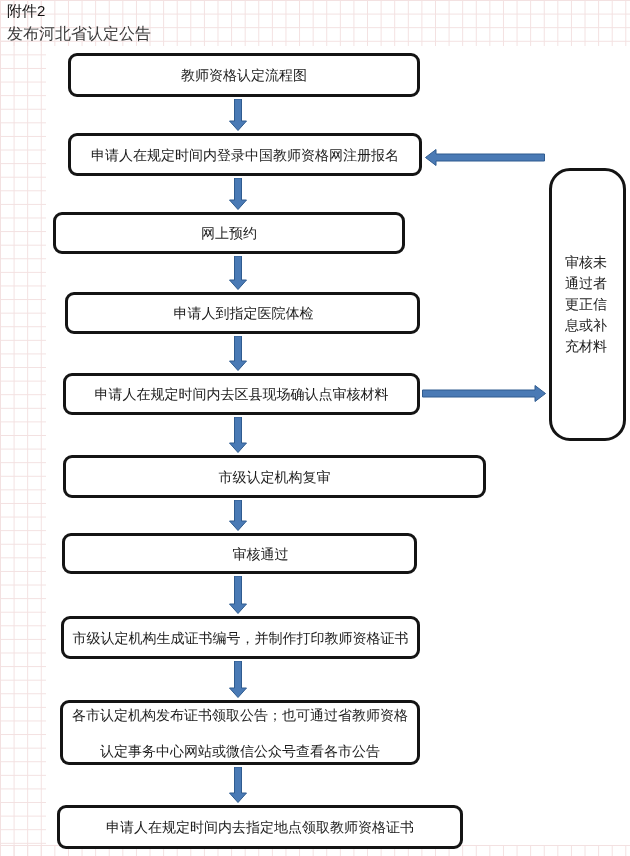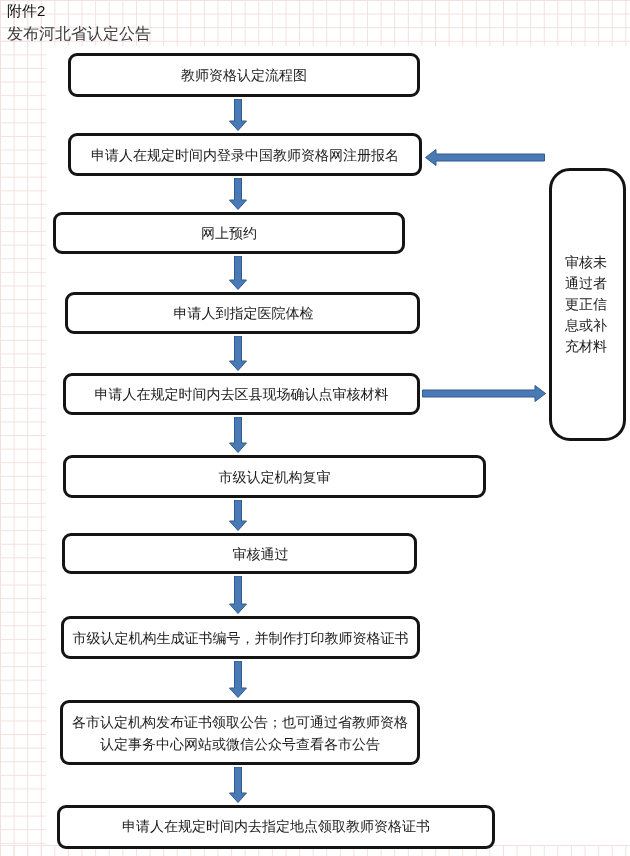--- a/index.html
+++ b/index.html
@@ -31,21 +31,21 @@
     background:#fff;
     border:3px solid var(--box-border);
     border-radius:9px;
     display:flex;align-items:center;justify-content:center;
     text-align:center;
     font-size:14px;color:#1c1c1c;
     line-height:20px;
     white-space:pre-line;
     padding:2px 6px;
   }
-  .box.multiline{line-height:22px;}
+  .box.multiline{line-height:36px;}
   .sidebox{
     position:absolute;box-sizing:border-box;
     background:#fff;
     border:3px solid var(--box-border);
     border-radius:21px;
     display:flex;align-items:center;justify-content:center;margin-top:28px;
   }
   .sidebox .vtext{
     width:45px;
     font-size:14px;color:#1c1c1c;
@@ -69,21 +69,21 @@
 <div class="box" style="left:68px;top:53px;width:352px;height:44px;">教师资格认定流程图</div>
 <div class="box" style="left:68px;top:133px;width:354px;height:43px;">申请人在规定时间内登录中国教师资格网注册报名</div>
 <div class="box" style="left:53px;top:212px;width:352px;height:42px;">网上预约</div>
 <div class="box" style="left:65px;top:292px;width:355px;height:42px;padding-left:8px;">申请人到指定医院体检</div>
 <div class="box" style="left:63px;top:373px;width:357px;height:42px;text-align:right;">申请人在规定时间内去区县现场确认点审核材料</div>
 <div class="box" style="left:63px;top:455px;width:423px;height:43px;">市级认定机构复审</div>
 <div class="box" style="left:62px;top:533px;width:355px;height:41px;padding-left:48px;">审核通过</div>
 <div class="box" style="left:61px;top:616px;width:359px;height:43px;">市级认定机构生成证书编号，并制作打印教师资格证书</div>
 <div class="box multiline" style="left:60px;top:700px;width:360px;height:65px;">各市认定机构发布证书领取公告；也可通过省教师资格
 认定事务中心网站或微信公众号查看各市公告</div>
-<div class="box" style="left:57px;top:805px;width:438px;height:44px;font-family:Liberation Serif, serif;">申请人在规定时间内去指定地点领取教师资格证书</div>
+<div class="box" style="left:57px;top:805px;width:406px;height:44px;">申请人在规定时间内去指定地点领取教师资格证书</div>
 
 <div class="sidebox" style="left:549px;top:140px;width:77px;height:273px;">
   <div class="vtext">审核未通过者更正信息或补充材料</div>
 </div>
 
 <svg class="arrow" style="left:229px;top:99px;" width="18" height="32">
     <polygon points="5.5,0 12.5,0 12.5,22 17.5,22 9,31.5 0.5,22 5.5,22"></polygon>
   </svg>
 <svg class="arrow" style="left:229px;top:178px;" width="18" height="32">
     <polygon points="5.5,0 12.5,0 12.5,22 17.5,22 9,31.5 0.5,22 5.5,22"></polygon>

